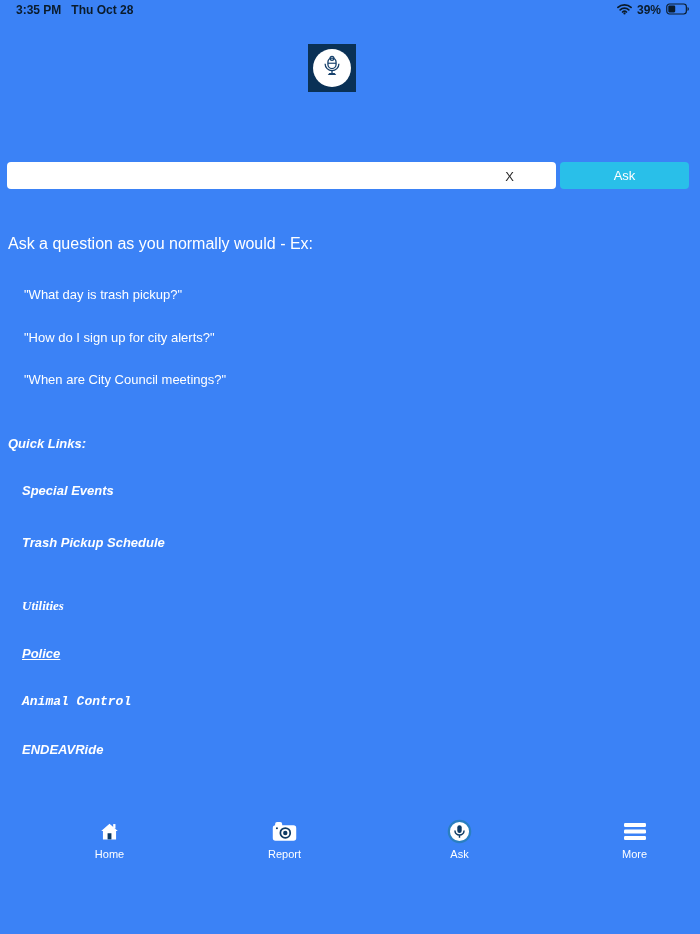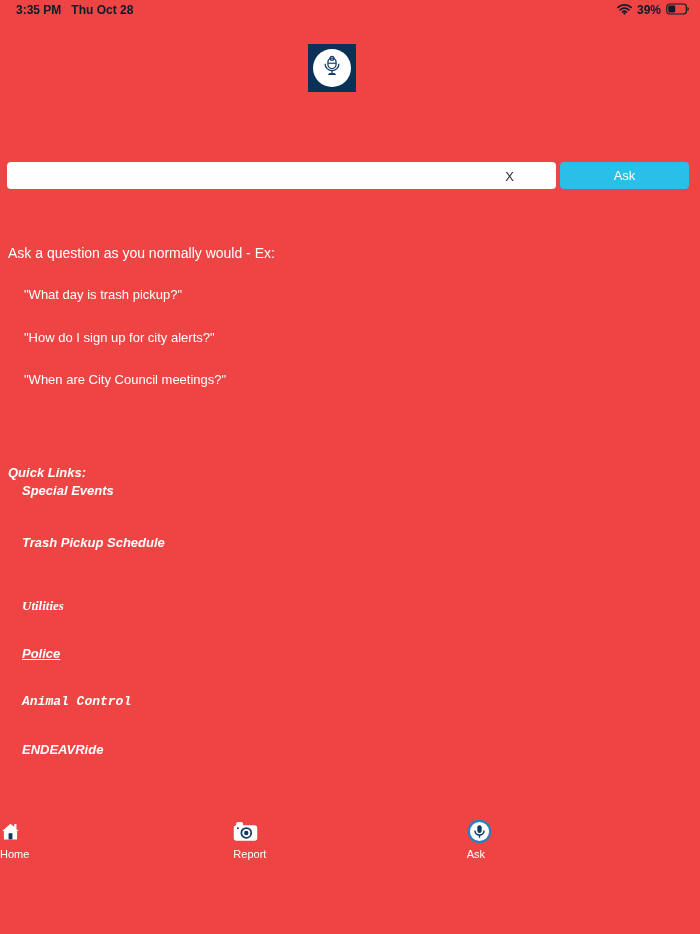--- a/index.html
+++ b/index.html
@@ -3,21 +3,21 @@
 <meta charset="utf-8">
 <style>
   * { margin: 0; padding: 0; box-sizing: border-box; }
   html, body { width: 700px; height: 934px; }
   body { font-family: "Liberation Sans", "DejaVu Sans", sans-serif; }
 
   .screen {
     position: relative;
     width: 700px;
     height: 934px;
-    background: #ef4444;
+    background: #3b82f6;
     overflow: hidden;
     color: #fff;
   }
 
   
   .status-bar {
     position: absolute;
     top: 0; left: 0; right: 0;
     height: 20px;
     display: flex;
@@ -98,32 +98,32 @@
     border-radius: 4px;
     color: #fff;
     font-size: 13px;
     cursor: pointer;
     font-family: "Liberation Sans", "DejaVu Sans", sans-serif;
   }
 
   
   .intro {
     position: absolute;
-    left: 8px; top: 245px;
-    font-size: 14px;
+    left: 8px; top: 235px;
+    font-size: 16px;
   }
   .example { position: absolute; left: 24px; font-size: 13px; }
   .example-0 { top: 287px; }
   .example-1 { top: 330px; }
   .example-2 { top: 372px; }
 
   
   .ql-heading {
     position: absolute;
-    left: 8px; top: 465px;
+    left: 8px; top: 436px;
     font-size: 13px;
     font-weight: 700;
     font-style: italic;
   }
   .ql-link {
     position: absolute;
     left: 22px;
     font-size: 13px;
     font-weight: 700;
     font-style: italic;
@@ -141,25 +141,26 @@
     position: absolute;
     left: 0; right: 0;
     top: 812px;
     height: 60px;
     display: flex;
   }
   .tab-item {
     flex: 1;
     display: flex;
     flex-direction: column;
-    align-items: flex-start;
+    align-items: center;
     justify-content: flex-start;
     gap: 4px;
     padding-top: 6px;
     cursor: pointer;
+    padding-left: 44px;
   }
   .tab-icon {
     height: 26px;
     display: flex;
     align-items: center;
     justify-content: center;
   }
   .tab-label {
     font-size: 11px;
     color: #fff;
@@ -261,15 +262,25 @@
         <svg width="25" height="25" viewBox="0 0 34 34">
           <circle cx="17" cy="17" r="14.5" fill="#fff" stroke="#2a7fc0" stroke-width="3"></circle>
           <rect x="14" y="8.5" width="6" height="10.5" rx="3" fill="#0d3a63"></rect>
           <path d="M10.8 15.5 a6.2 6.2 0 0 0 12.4 0" stroke="#0d3a63" stroke-width="2" fill="none"></path>
           <line x1="17" y1="22" x2="17" y2="25.5" stroke="#0d3a63" stroke-width="2"></line>
         </svg>
       </span>
       <span class="tab-label">Ask</span>
     </div>
 
+    <div class="tab-item">
+      <span class="tab-icon">
+        <svg width="22" height="19" viewBox="0 0 26 22">
+          <rect x="0" y="1" width="26" height="4.6" rx="1.4" fill="#fff"></rect>
+          <rect x="0" y="8.7" width="26" height="4.6" rx="1.4" fill="#fff"></rect>
+          <rect x="0" y="16.4" width="26" height="4.6" rx="1.4" fill="#fff"></rect>
+        </svg>
+      </span>
+      <span class="tab-label">More</span>
+    </div>
 
   </div>
 </div>
 
 </body></html>

